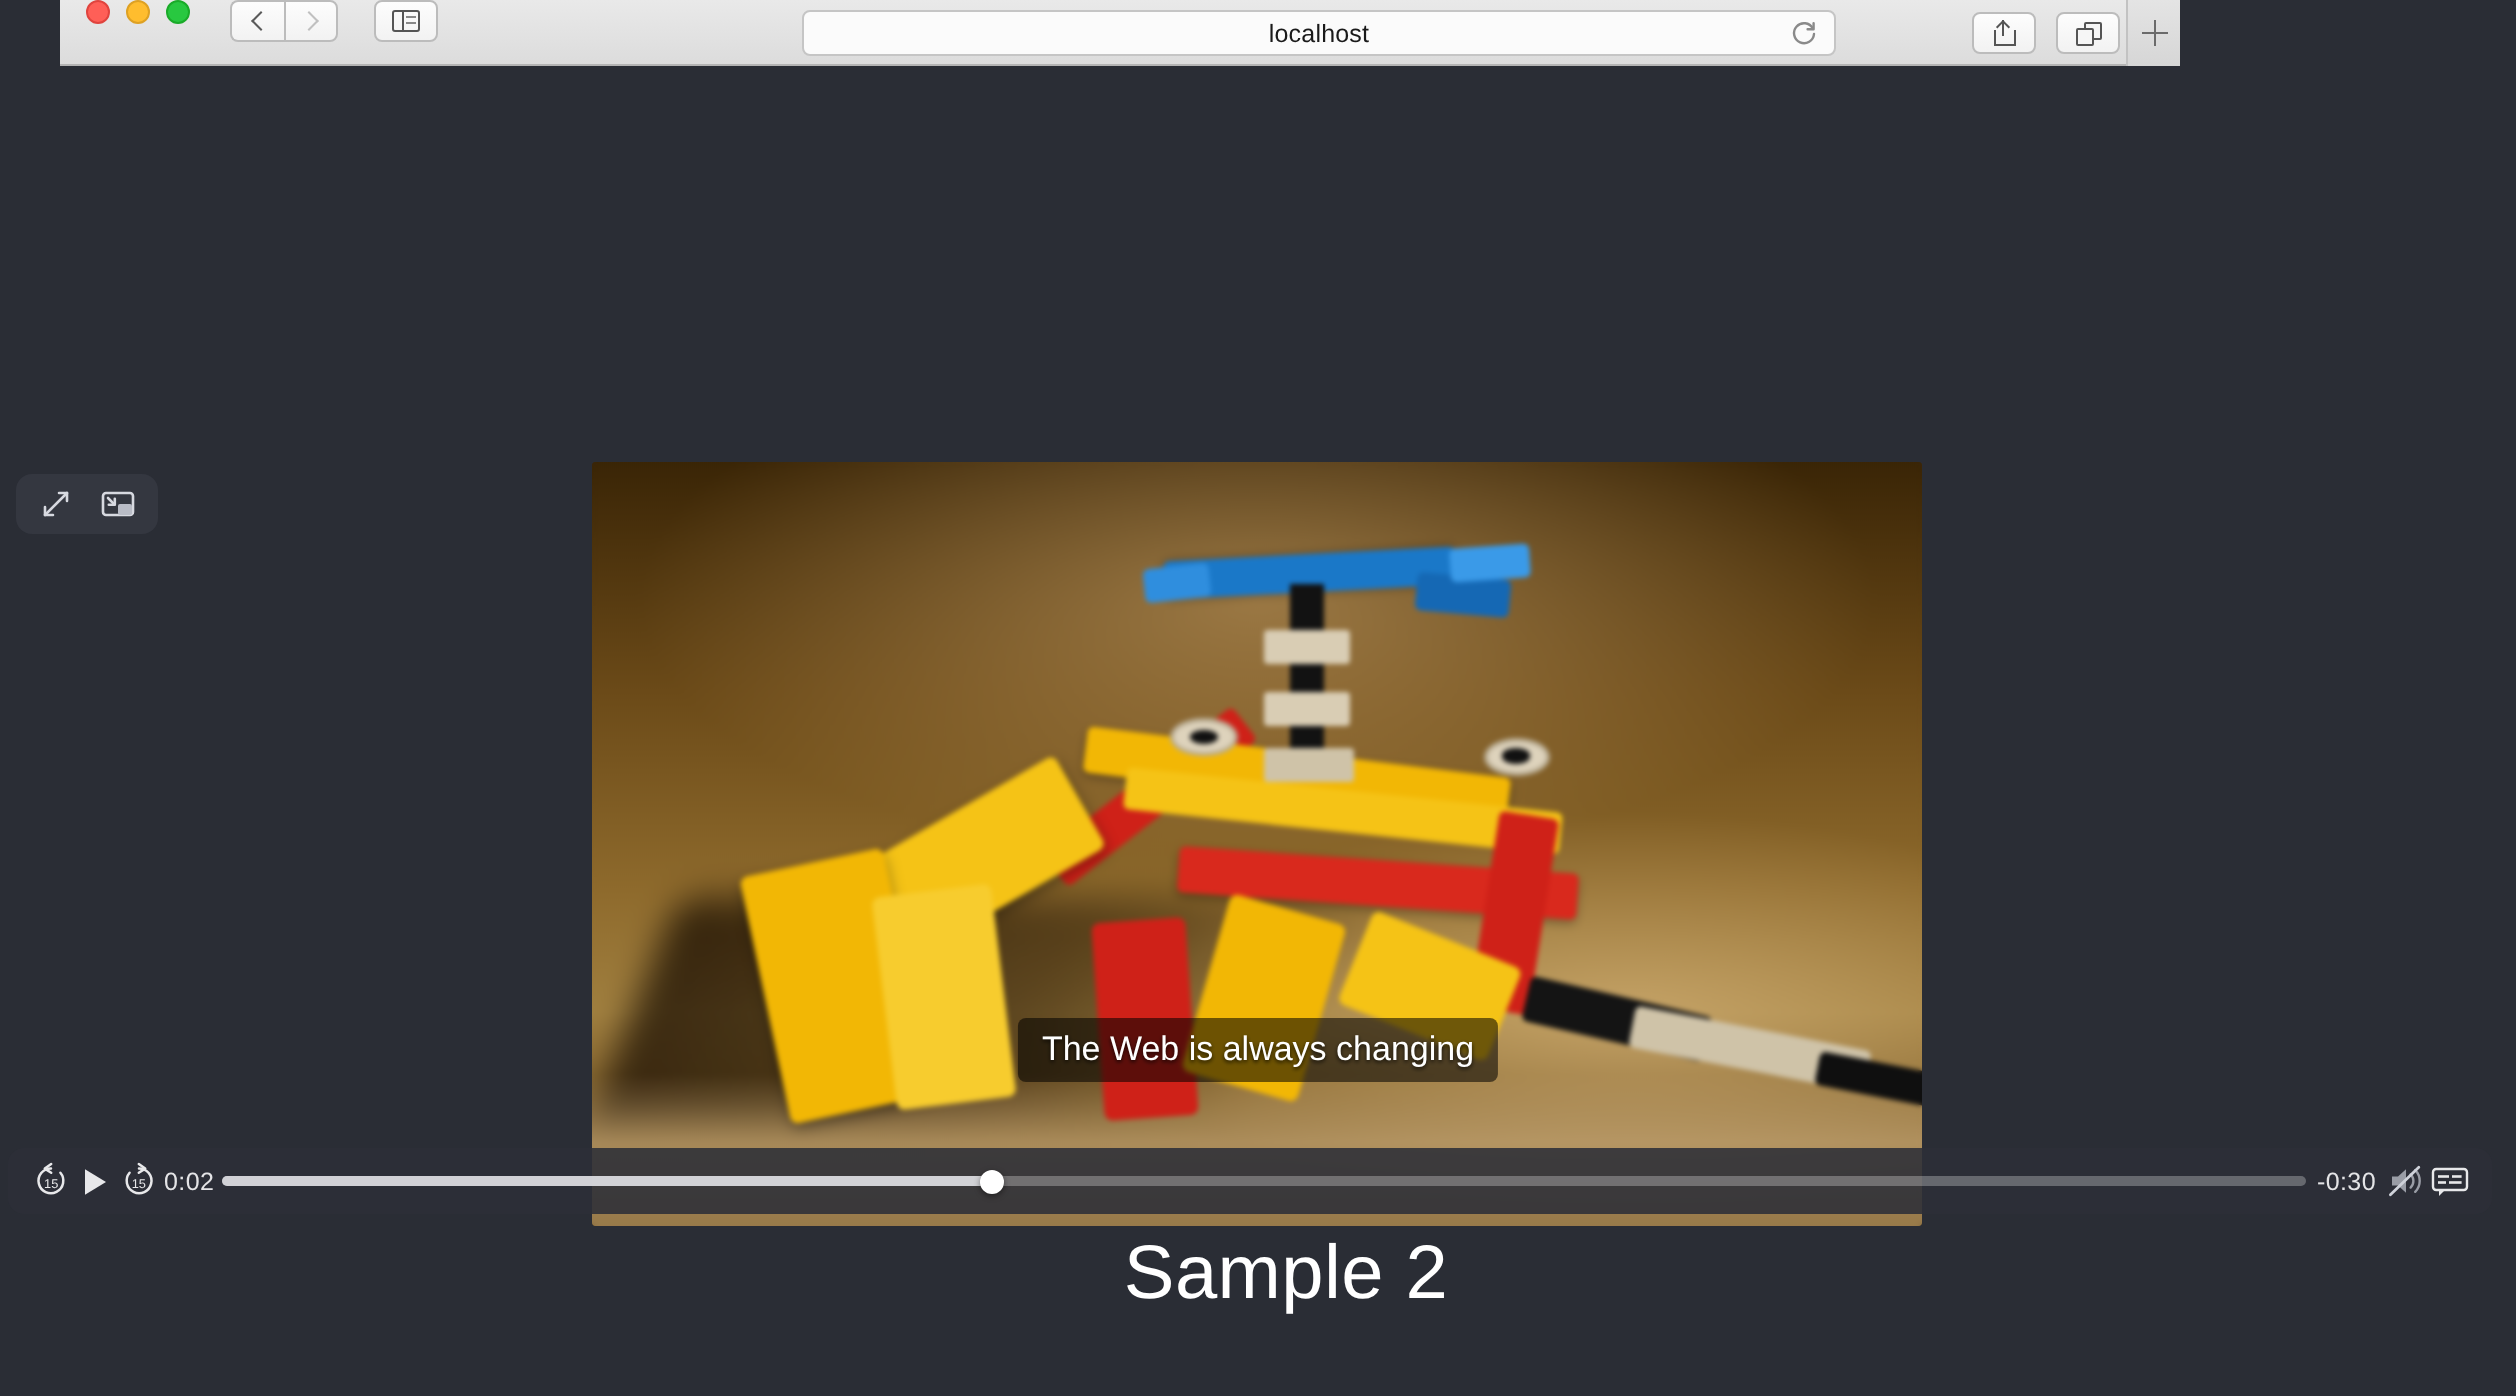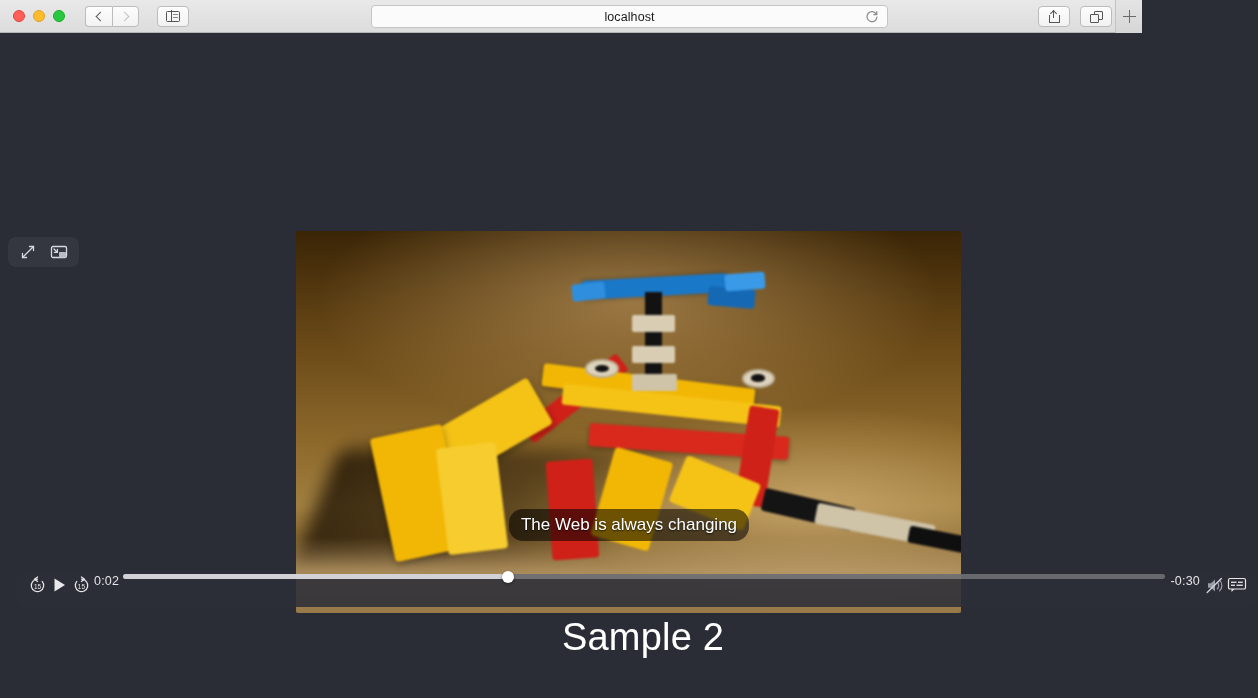--- a/index.html
+++ b/index.html
@@ -5,24 +5,24 @@
   * { margin:0; padding:0; box-sizing:border-box; }
   html,body { width:1258px; height:698px; overflow:hidden; }
   body {
     font-family:"Liberation Sans", sans-serif;
     background:#2a2d35;
   }
 
   
   .browser-chrome{
     position:relative;
-    width:1142px; height:33px;
+    width:1060px; height:33px;
     background:linear-gradient(180deg,#e9e9e9 0%,#dcdcdc 100%);
     border-bottom:1px solid #b4b4b4;
-    display:flex; align-items:center;
+    display:flex; margin-left:30px;
   }
   .traffic-lights{ display:flex; gap:8px; margin-left:13px; }
   .tl{ width:12px; height:12px; border-radius:50%; position:relative; }
   .tl-close{ background:#ff5f57; border:0.5px solid #e0443e; }
   .tl-min{ background:#ffbd2e; border:0.5px solid #dea123; }
   .tl-max{ background:#28c840; border:0.5px solid #1aab29; }
 
   .nav-group{ display:flex; margin-left:20px; }
   .chrome-btn{
     width:27px; height:21px;
@@ -148,32 +148,32 @@
   .l-pin2{ left:67%; top:36%; width:5%; height:5%; background:#ded3bc; border-radius:50%; border:2px solid #b9ad94; }
   .l-pin1 i,.l-pin2 i{ position:absolute; inset:26%; background:#111; border-radius:50%; display:block; }
   .vid-blur{ position:absolute; inset:0; backdrop-filter:blur(1.2px); }
 
   
   .caption{
     position:absolute; left:50%; transform:translateX(-50%);
     bottom:52px;
     background:rgba(0,0,0,0.55);
     color:#fff; font-size:17px;
-    padding:6px 12px; border-radius:14px;
+    padding:6px 12px; border-radius:4px;
     white-space:nowrap;
     text-shadow:0 1px 2px rgba(0,0,0,.8);
   }
 
   
   .controls{
-    position:absolute; left:16px; top:541px;
+    position:absolute; left:4px; top:541px;
     width:1242px; height:33px;
     background:rgba(44,47,56,0.88);
     border-radius:8px;
-    display:flex; align-items:flex-start;
+    display:flex; align-items:center;
     padding:0 10px;
     color:#e8e8ea;
   }
   .ctl-btn{ width:22px; height:22px; display:flex; align-items:center; justify-content:center; flex:0 0 auto; }
   .time{ font-size:12.5px; color:#e4e4e6; flex:0 0 auto; letter-spacing:.2px; }
   .time.left{ margin-left:2px; margin-right:4px; }
   .time.right{ margin-left:6px; margin-right:4px; }
   .scrub{
     position:relative; flex:1 1 auto; height:5px;
     background:rgba(255,255,255,0.28); border-radius:3px;

